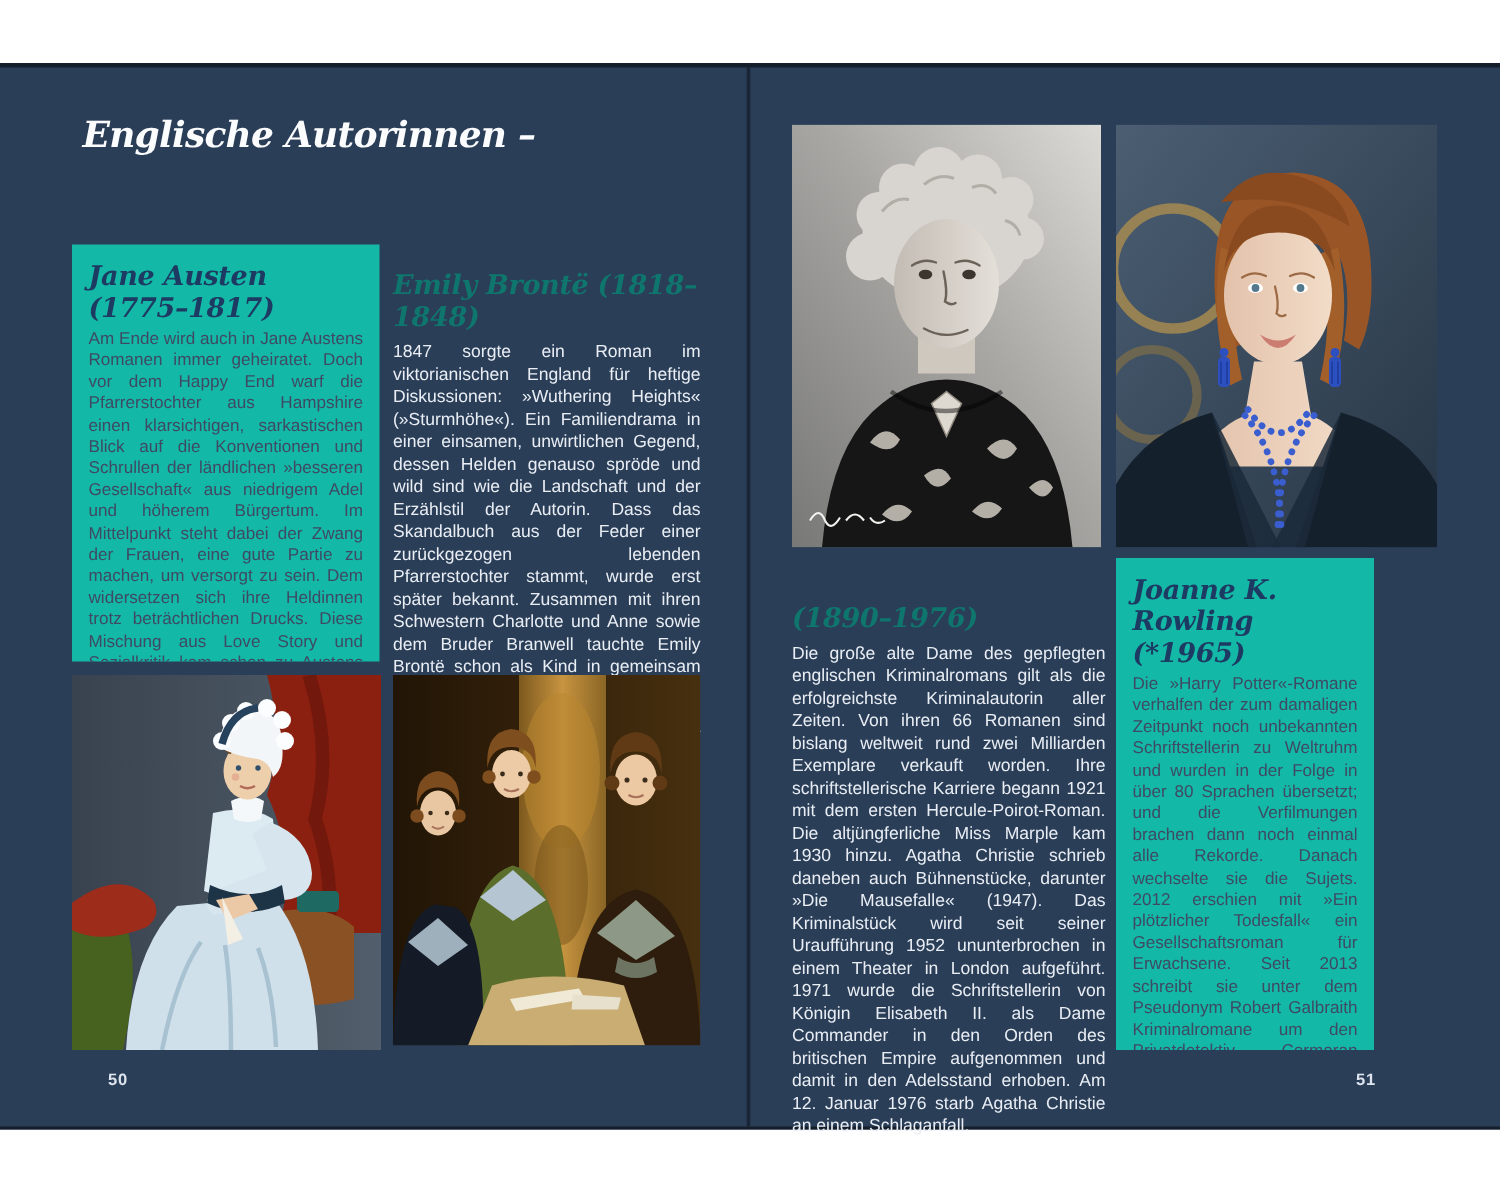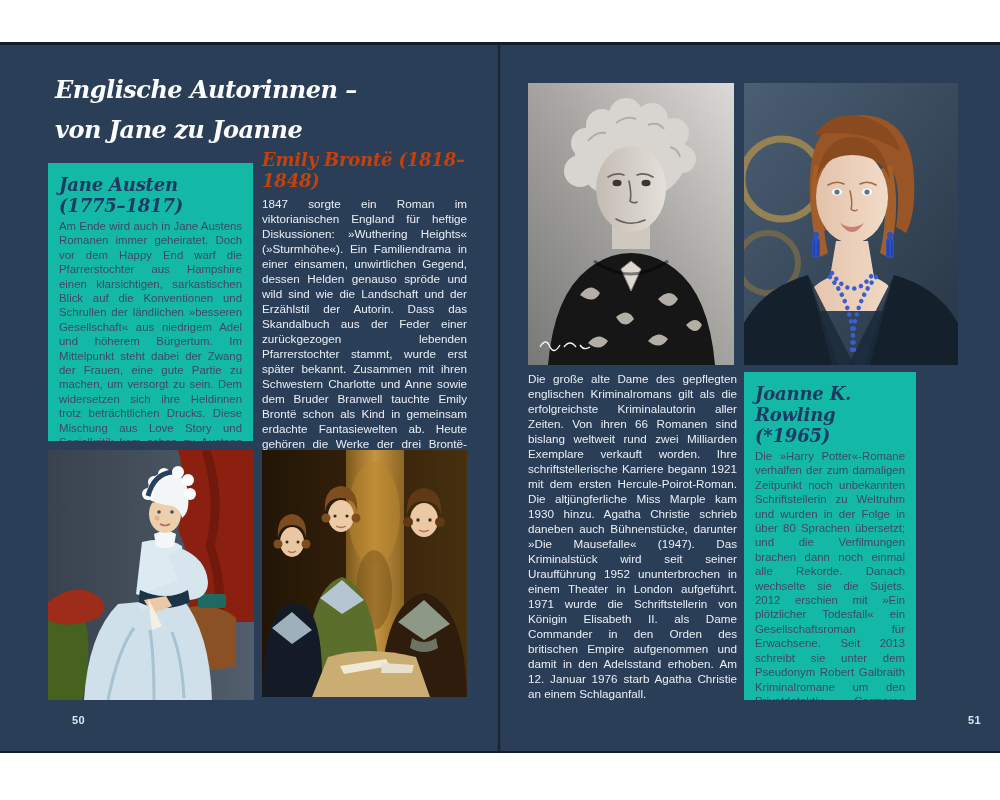--- a/index.html
+++ b/index.html
@@ -22,21 +22,21 @@
     font-family:"DejaVu Serif","Liberation Serif",serif;
     font-style:italic; font-weight:bold;
     font-size:24px; line-height:40px; letter-spacing:-0.5px;
     color:#fbfcfe;
   }
   .serif-h {
     font-family:"DejaVu Serif","Liberation Serif",serif;
     font-style:italic; font-weight:bold;
     font-size:18px; line-height:21px; letter-spacing:-0.2px;
   }
-  .h-white { color:#c2410c; }
+  .h-white { color:#0f766e;margin-top:31px; }
   .h-navy  { color:#1d3a63; }
   .body-txt {
     font-size:11.7px; line-height:15px; text-align:justify;
     -webkit-hyphens:auto; hyphens:auto;
   }
   .on-blue  { color:#e9eef5; }
   .on-white { color:#3e4a64; font-size:11.4px; line-height:14.4px; }
   .card { position:absolute; background:#14b8a6; padding:11px; overflow:hidden; }
   .col  { position:absolute; }
   .fig  { position:absolute; overflow:hidden; }
@@ -49,21 +49,20 @@
 </style>
 </head>
 <body>
 
 <div class="spread">
   <div class="gutter"></div>
 </div>
 
 <div class="main-title">
   <div>Englische Autorinnen –</div>
-  <div>von Jane zu Joanne</div>
 </div>
 
 <div class="card" style="left:48px; top:163px; width:205px; height:278px;">
   <div class="serif-h h-navy mb3">Jane Austen (1775–1817)</div>
   <div class="body-txt on-white" lang="de">Am Ende wird auch in Jane Austens Romanen immer geheiratet. Doch vor dem Happy End warf die Pfarrerstochter aus Hampshire einen klarsichtigen, sarkastischen Blick auf die Konventionen und Schrullen der ländlichen »besseren Gesellschaft« aus niedrigem Adel und höherem Bürgertum. Im Mittelpunkt steht dabei der Zwang der Frauen, eine gute Partie zu machen, um versorgt zu sein. Dem widersetzen sich ihre Heldinnen trotz beträchtlichen Drucks. Diese Mischung aus Love Story und Sozialkritik kam schon zu Austens Lebzeiten gut an. Selbst hat Jane Austen allerdings nie geheiratet.</div>
 </div>
 
 <div class="col" style="left:262px; top:149px; width:205px;">
   <div class="serif-h h-white mb5">Emily Brontë (1818–1848)</div>
   <div class="body-txt on-blue" lang="de">1847 sorgte ein Roman im viktorianischen England für heftige Diskussionen: »Wuthering Heights« (»Sturmhöhe«). Ein Familiendrama in einer einsamen, unwirtlichen Gegend, dessen Helden genauso spröde und wild sind wie die Landschaft und der Erzählstil der Autorin. Dass das Skandalbuch aus der Feder einer zurückgezogen lebenden Pfarrerstochter stammt, wurde erst später bekannt. Zusammen mit ihren Schwestern Charlotte und Anne sowie dem Bruder Branwell tauchte Emily Brontë schon als Kind in gemeinsam erdachte Fantasiewelten ab. Heute gehören die Werke der drei Brontë-Schwestern zu den Klassikern der englischen Literatur und wurden mehrmals verfilmt.</div>
@@ -217,20 +216,21 @@
       <path d="M120 258 q10 -12 20 -2 q-8 12 -20 2"></path>
       <path d="M158 242 q10 -10 16 0 q-6 12 -16 0"></path>
     </g>
     <path d="M103 178 l10 8 l-10 22 l-10 -22 z" fill="#ded9d0" stroke="#8e887e"></path>
     <path d="M66 178 q36 26 74 0" stroke="#000" stroke-width="3" fill="none" opacity="0.45"></path>
     <path d="M12 264 q6 -10 10 0 q4 8 10 -2 m4 2 q6 -8 12 0 m4 -2 q4 6 10 2" stroke="#f2f2ef" stroke-width="1.4" fill="none"></path>
   </svg>
 </div>
 
 <div class="col" style="left:528px; top:371px; width:209px;">
+  <div class="serif-h h-white mb5">(1890–1976)</div>
   <div class="body-txt on-blue" lang="de">Die große alte Dame des gepflegten englischen Kriminalromans gilt als die erfolgreichste Kriminalautorin aller Zeiten. Von ihren 66 Romanen sind bislang weltweit rund zwei Milliarden Exemplare verkauft worden. Ihre schriftstellerische Karriere begann 1921 mit dem ersten Hercule-Poirot-Roman. Die altjüngferliche Miss Marple kam 1930 hinzu. Agatha Christie schrieb daneben auch Bühnenstücke, darunter »Die Mausefalle« (1947). Das Kriminalstück wird seit seiner Uraufführung 1952 ununterbrochen in einem Theater in London aufgeführt. 1971 wurde die Schriftstellerin von Königin Elisabeth II. als Dame Commander in den Orden des britischen Empire aufgenommen und damit in den Adelsstand erhoben. Am 12. Januar 1976 starb Agatha Christie an einem Schlaganfall.</div>
 </div>
 
 <div class="fig" style="left:744px; top:83px; width:214px; height:282px;" role="img" aria-label="Farbfoto von Joanne K. Rowling">
   <svg viewBox="0 0 214 282" preserveAspectRatio="none">
     <defs>
       <linearGradient id="rwbg" x1="0" y1="0" x2="1" y2="1">
         <stop offset="0" stop-color="#4b5e72"></stop>
           <stop offset="1" stop-color="#273646"></stop>
       </linearGradient>
@@ -282,13 +282,13 @@
     </g>
   </svg>
 </div>
 
 <div class="card" style="left:744px; top:372px; width:172px; height:328px;">
   <div class="serif-h h-navy">Joanne K. Rowling</div>
   <div class="serif-h h-navy mb3">(*1965)</div>
   <div class="body-txt on-white" lang="de">Die »Harry Potter«-Romane verhalfen der zum damaligen Zeitpunkt noch unbekannten Schriftstellerin zu Weltruhm und wurden in der Folge in über 80 Sprachen übersetzt; und die Verfilmungen brachen dann noch einmal alle Rekorde. Danach wechselte sie die Sujets. 2012 erschien mit »Ein plötzlicher Todesfall« ein Gesellschaftsroman für Erwachsene. Seit 2013 schreibt sie unter dem Pseudonym Robert Galbraith Kriminalromane um den Privatdetektiv Cormoran Strike. Auch als Produzentin und Drehbuchautorin der dreiteiligen Filmreihe »Phantastische Tierwesen«, das in ihrem Harry-Potter-Universum spielt, war Joanne K. Rowling aktiv.</div>
 </div>
 
-<div class="page-num" style="left:968px;">51</div>
+<div class="page-num" style="left:904px;">51</div>
 
 </body></html>

